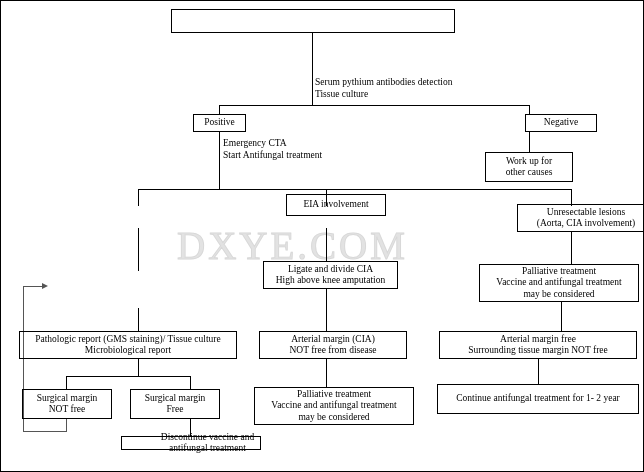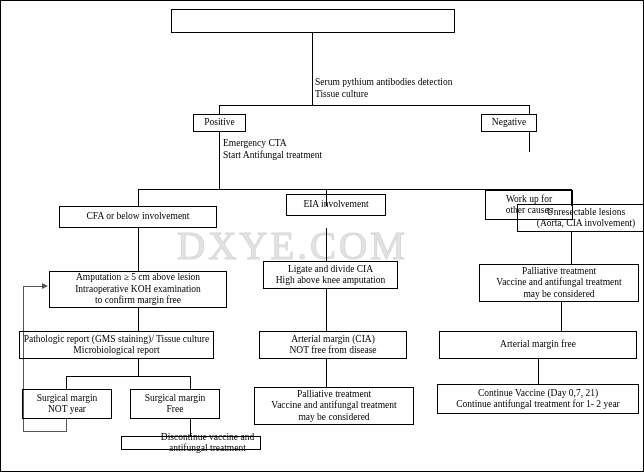--- a/index.html
+++ b/index.html
@@ -90,112 +90,104 @@
 
   <div class="v" style="left:311px;top:51px;height:53px;"></div>
 
   <div class="h" style="left:218px;top:104px;width:311px;"></div>
   <div class="v" style="left:218px;top:104px;height:9px;"></div>
   <div class="v" style="left:528px;top:104px;height:9px;"></div>
 
   <div class="box" style="left:192px;top:113px;width:53px;height:18px;">
     <span class="ln">Positive</span>
   </div>
-  <div class="box" style="left:480px;top:113px;width:56px;height:18px;">
+  <div class="box" style="left:524px;top:113px;width:72px;height:18px;">
     <span class="ln">Negative</span>
   </div>
 
   <div class="v" style="left:218px;top:131px;height:57px;"></div>
 
   <div class="plain" style="left:222px;top:136px;width:220px;">
     <span class="ln">Emergency CTA</span>
     <span class="ln">Start Antifungal treatment</span>
   </div>
 
   <div class="v" style="left:528px;top:131px;height:20px;"></div>
-  <div class="box" style="left:484px;top:151px;width:88px;height:30px;margin-top:38px;">
+  <div class="box" style="left:484px;top:151px;width:88px;height:30px;">
     <span class="ln">Work up for</span>
     <span class="ln">other causes</span>
   </div>
 
   <div class="h" style="left:137px;top:188px;width:434px;"></div>
   <div class="v" style="left:137px;top:188px;height:17px;"></div>
   <div class="v" style="left:325px;top:188px;height:17px;"></div>
   <div class="v" style="left:570px;top:188px;height:17px;"></div>
 
-  <div class="box" style="left:58px;top:205px;width:158px;height:22px;">
-    <span class="ln">CFA or below involvement</span>
-  </div>
   <div class="box" style="left:285px;top:193px;width:100px;height:22px;">
     <span class="ln">EIA involvement</span>
   </div>
   <div class="box" style="left:516px;top:203px;width:138px;height:28px;">
     <span class="ln">Unresectable lesions</span>
     <span class="ln">(Aorta, CIA involvement)</span>
   </div>
 
   <div class="v" style="left:137px;top:227px;height:43px;"></div>
   <div class="v" style="left:325px;top:227px;height:33px;"></div>
   <div class="v" style="left:570px;top:231px;height:32px;"></div>
 
-  <div class="box" style="left:48px;top:270px;width:178px;height:37px;">
-    <span class="ln">Amputation ≥ 5 cm above lesion</span>
-    <span class="ln">Intraoperative KOH examination</span>
-    <span class="ln">to confirm margin free</span>
-  </div>
   <div class="box" style="left:262px;top:260px;width:135px;height:28px;">
     <span class="ln">Ligate and divide CIA</span>
     <span class="ln">High above knee amputation</span>
   </div>
   <div class="box" style="left:478px;top:263px;width:160px;height:38px;">
     <span class="ln">Palliative treatment</span>
     <span class="ln">Vaccine and antifungal treatment</span>
     <span class="ln">may be considered</span>
   </div>
 
   <div class="v" style="left:137px;top:307px;height:23px;"></div>
   <div class="v" style="left:325px;top:288px;height:42px;"></div>
   <div class="v" style="left:560px;top:301px;height:29px;"></div>
 
-  <div class="box" style="left:18px;top:330px;width:195px;height:28px;">
+  <div class="box" style="left:18px;top:330px;width:218px;height:28px;">
     <span class="ln">Pathologic report (GMS staining)/ Tissue culture</span>
     <span class="ln">Microbiological report</span>
   </div>
   <div class="box" style="left:258px;top:330px;width:148px;height:28px;">
     <span class="ln">Arterial margin (CIA)</span>
     <span class="ln">NOT free from disease</span>
   </div>
   <div class="box" style="left:438px;top:330px;width:198px;height:28px;">
     <span class="ln">Arterial margin free</span>
+    <span class="ln">Surrounding tissue margin NOT free</span>
   </div>
 
   <div class="v" style="left:137px;top:358px;height:17px;"></div>
   <div class="h" style="left:65px;top:375px;width:124px;"></div>
   <div class="v" style="left:65px;top:375px;height:13px;"></div>
   <div class="v" style="left:189px;top:375px;height:13px;"></div>
 
   <div class="v" style="left:325px;top:358px;height:28px;"></div>
 
   <div class="v" style="left:537px;top:358px;height:25px;"></div>
 
   <div class="box" style="left:21px;top:388px;width:90px;height:30px;">
     <span class="ln">Surgical margin</span>
-    <span class="ln">NOT year</span>
+    <span class="ln">NOT free</span>
   </div>
   <div class="box" style="left:129px;top:388px;width:90px;height:30px;">
     <span class="ln">Surgical margin</span>
     <span class="ln">Free</span>
   </div>
   <div class="box" style="left:253px;top:386px;width:160px;height:38px;">
     <span class="ln">Palliative treatment</span>
     <span class="ln">Vaccine and antifungal treatment</span>
     <span class="ln">may be considered</span>
   </div>
   <div class="box" style="left:436px;top:383px;width:202px;height:30px;">
-    <span class="ln">Continue Vaccine (Day 0,7, 21)</span>
     <span class="ln">Continue antifungal treatment for 1- 2 year</span>
   </div>
 
   <div class="v" style="left:189px;top:418px;height:17px;"></div>
 
   <div class="box" style="left:120px;top:435px;width:140px;height:14px;padding-left:36px;">
     <span class="ln">Discontinue vaccine and</span>
     <span class="ln">antifungal treatment</span>
   </div>
 

